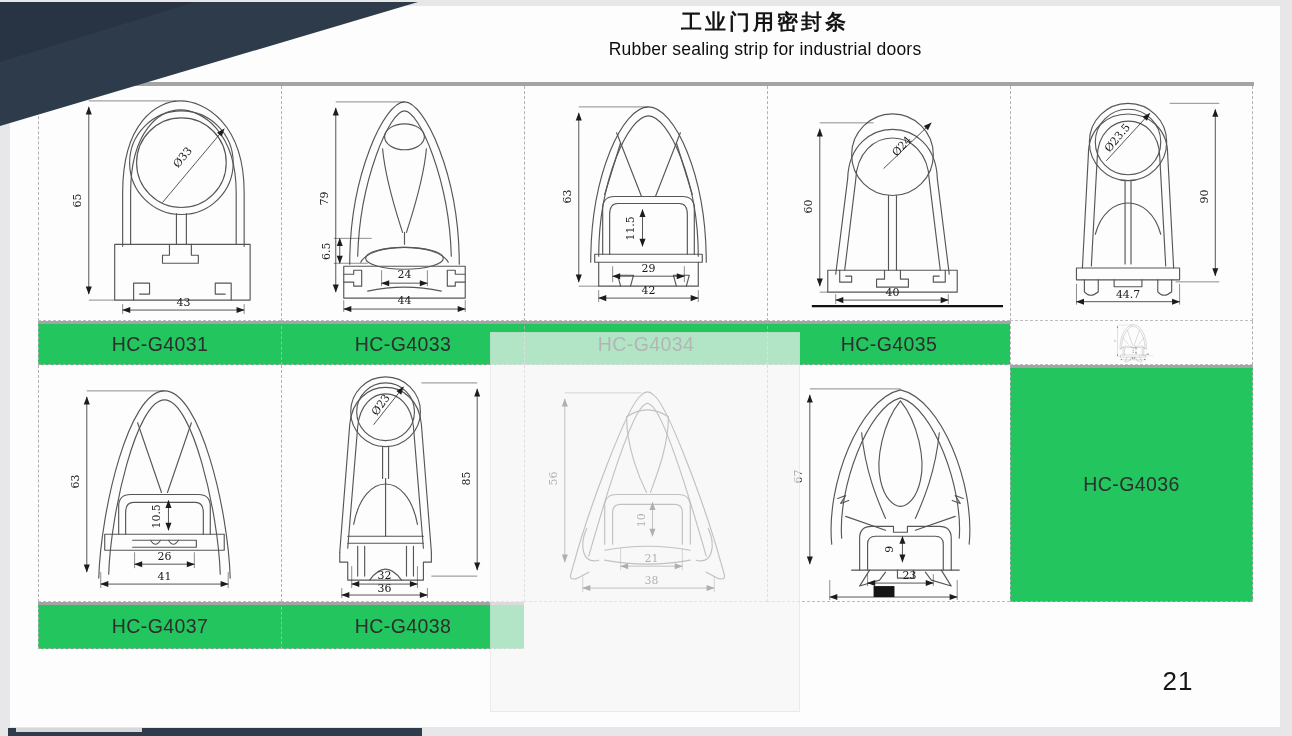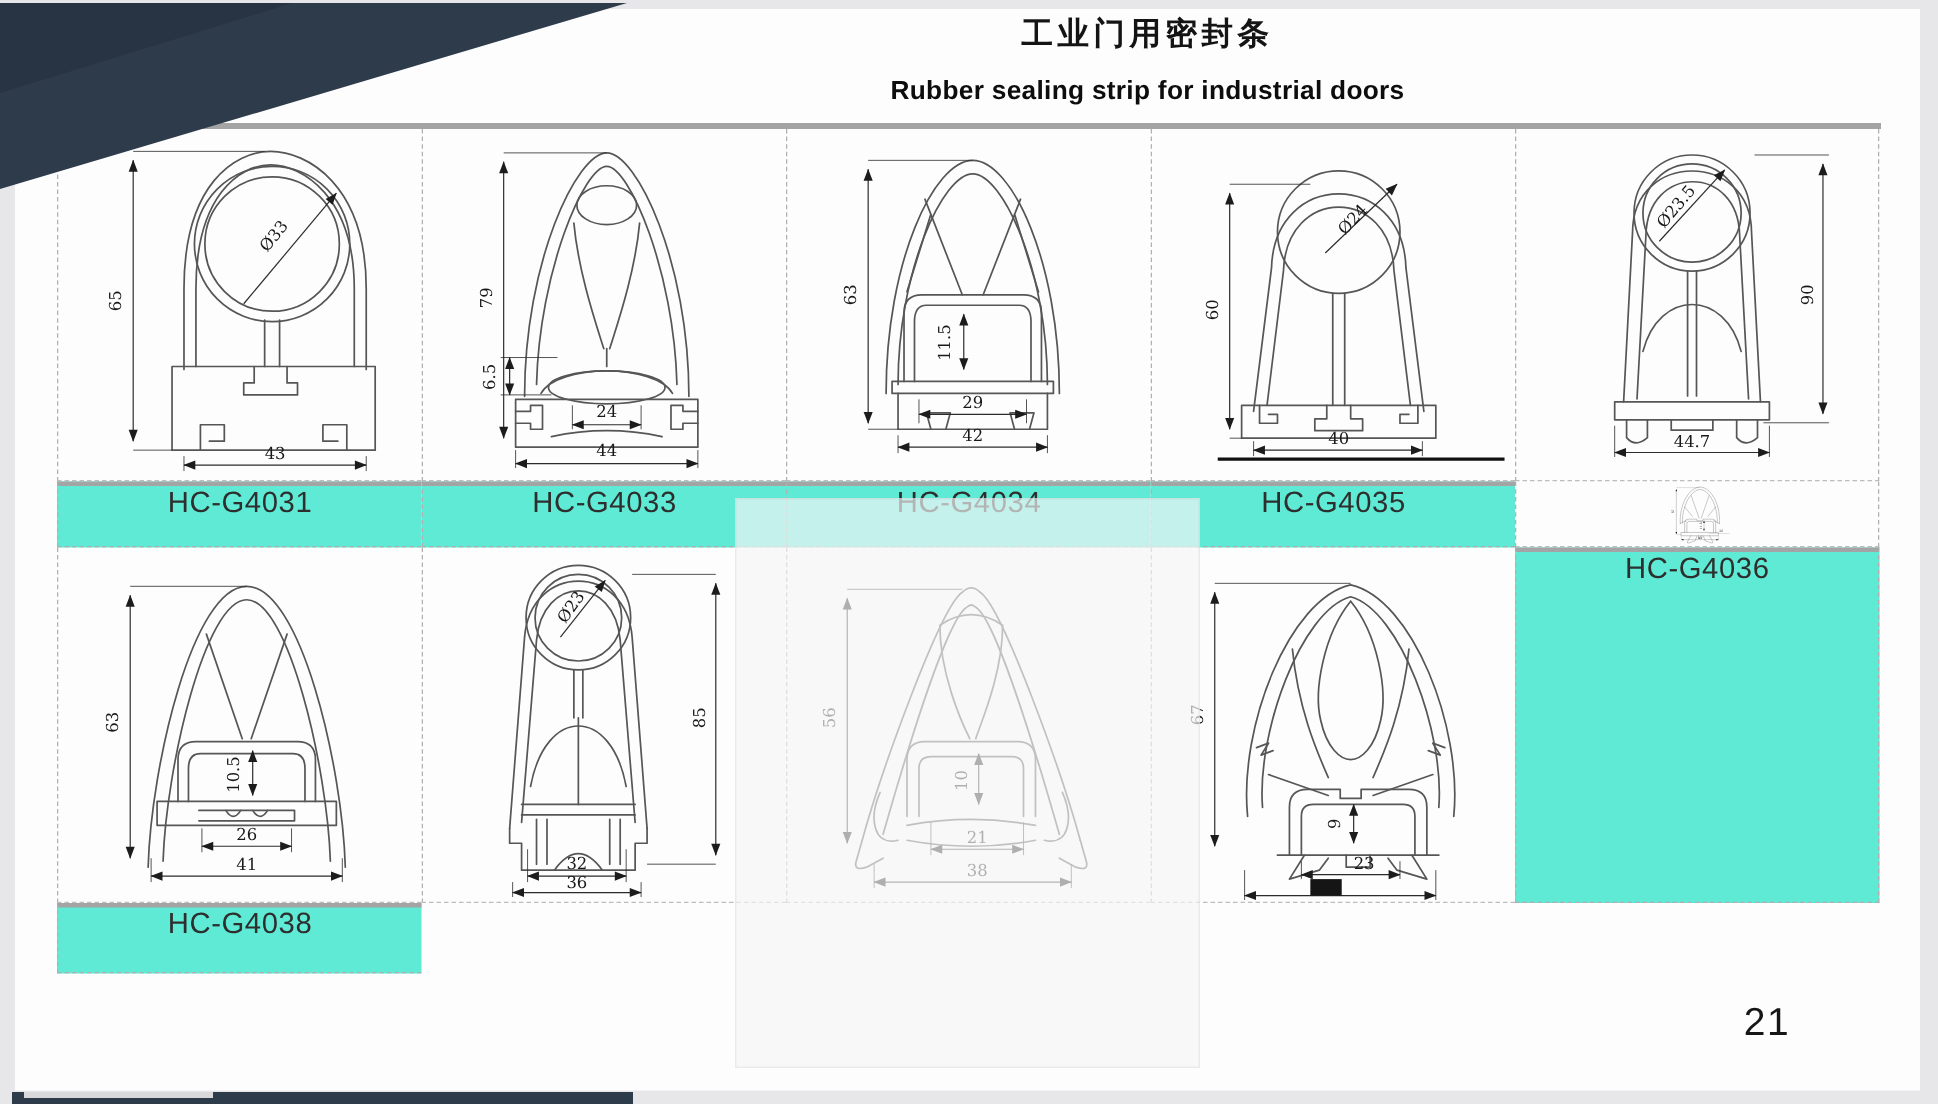--- a/index.html
+++ b/index.html
@@ -4,26 +4,26 @@
 <style>
 *{margin:0;padding:0;box-sizing:border-box}
 html,body{width:1292px;height:736px;overflow:hidden;background:#e7e7e9;font-family:"Liberation Sans",sans-serif}
 .page{position:absolute;left:10px;top:6px;width:1270px;height:721px;background:#fdfdfd}
 .banner{position:absolute;left:-10px;top:-4px;width:432px;height:126px;background:#2e3b4b;
   clip-path:polygon(0 0,418px 0,0 124px)}
 .banner::after{content:"";position:absolute;inset:0;background:rgba(10,18,28,.16);
   clip-path:polygon(0 0,195px 0,0 60px)}
 .titles{position:absolute;left:755px;top:2px;transform:translateX(-50%);text-align:center;white-space:nowrap}
 .title-zh{font-size:21px;font-weight:700;color:#141414;letter-spacing:3px}
-.title-en{font-size:17.5px;font-weight:700;color:#0d0d0d;margin-top:14px;letter-spacing:.2px}
+.title-en{font-size:17.5px;font-weight:400;color:#0d0d0d;margin-top:3px;letter-spacing:.2px}
 .tbl{position:absolute;left:28px;top:76px;width:1216px;border-top:4px solid #a4a4a4;
   display:grid;grid-template-columns:repeat(5,243px);grid-template-rows:235px 44px 237px 47px;background:transparent}
 .cd{border-left:1px dashed #b0b0b0;border-bottom:1px dashed #bdbdbd;overflow:hidden}
 .cl{border-left:1px dashed #b0b0b0;border-top:3px solid #a4a4a4;border-bottom:1px dashed #aeaeae;
-  background:#5eead4;display:flex;justify-content:center;
+  background:#22c55e;display:flex;align-items:center;justify-content:center;
   font-size:19.5px;color:#2e2e2e;letter-spacing:.4px}
 .cd:nth-child(5n),.cl:nth-child(5n){border-right:1px dashed #b0b0b0}
 .cd svg{display:block;width:100%;height:100%}
 .p{fill:none;stroke:#565656;stroke-width:1.15;stroke-linecap:round;stroke-linejoin:round}
 .d{fill:none;stroke:#2b2b2b;stroke-width:.8}
 .e{fill:none;stroke:#2f2f2f;stroke-width:.55}
 .g{fill:none;stroke:#111;stroke-width:2.2}
 text.dt{font-family:"DejaVu Serif",serif;font-size:11px;fill:#191919;text-anchor:middle}
 .overlay{position:absolute;left:480px;top:326px;width:310px;height:380px;
   background:rgba(244,244,246,.68);border:1px solid rgba(190,190,195,.25)}
@@ -330,20 +330,23 @@
         <text class="dt" transform="translate(34,110) rotate(-90)">67</text>
         <text class="dt" transform="translate(126,183) rotate(-90)">9</text>
         <text class="dt" x="142" y="213">23</text>
       </svg>
     </figure>
 
     <div class="cl">
         <span>HC-G4036</span>
       </div>
     <div class="cl">
+        <span>HC-G4037</span>
+      </div>
+    <div class="cl">
         <span>HC-G4038</span>
       </div>
 
   </div>
 
   <div class="overlay"></div>
   <div class="banner"></div>
   <div class="pageno">21</div>
 </div>
 

